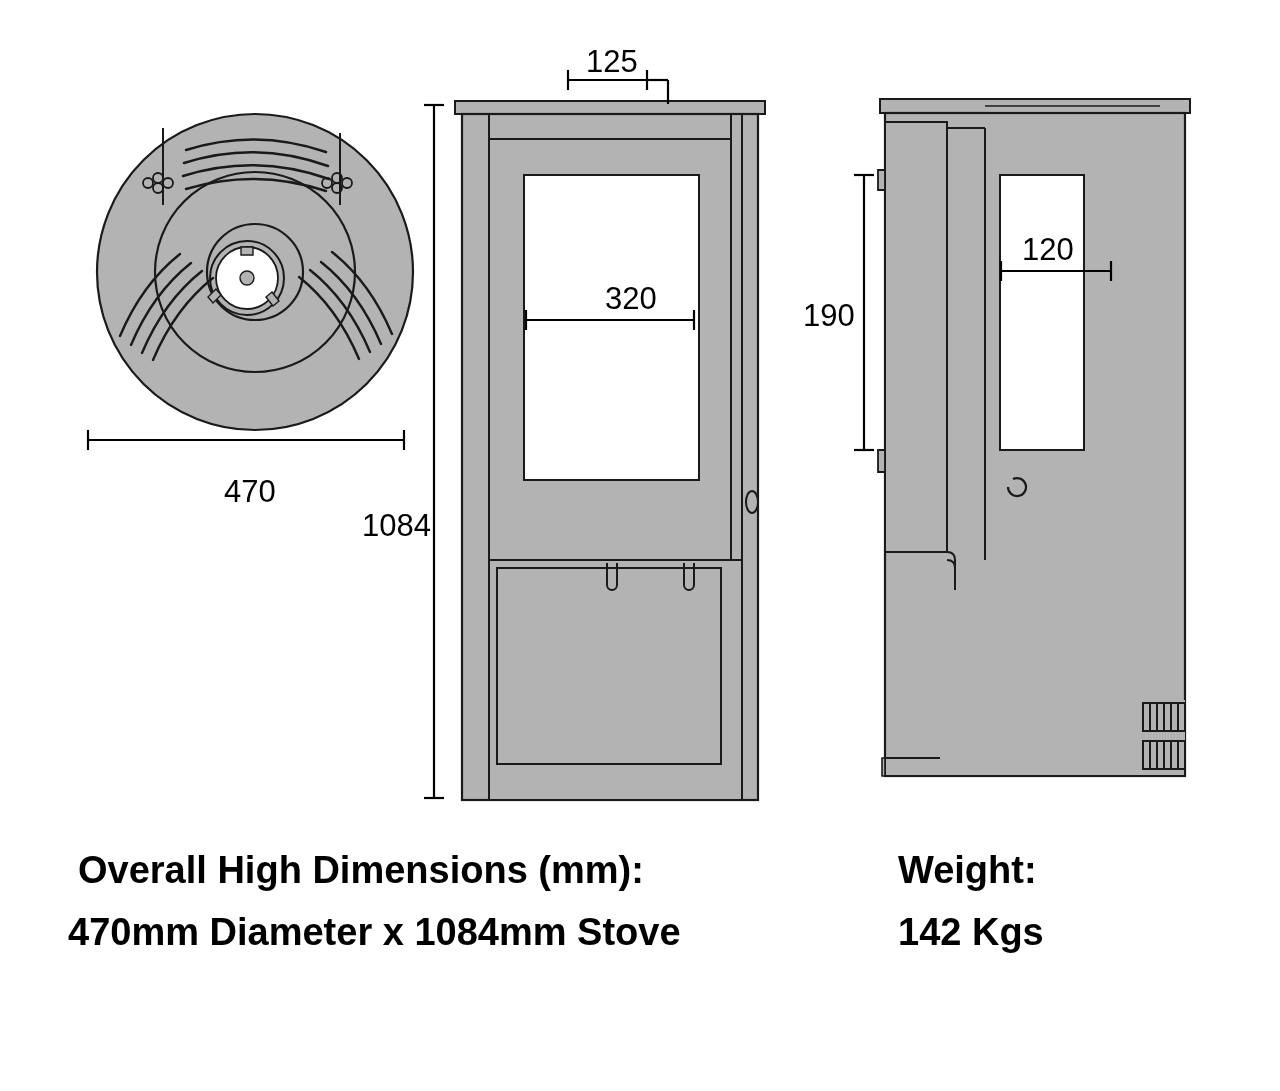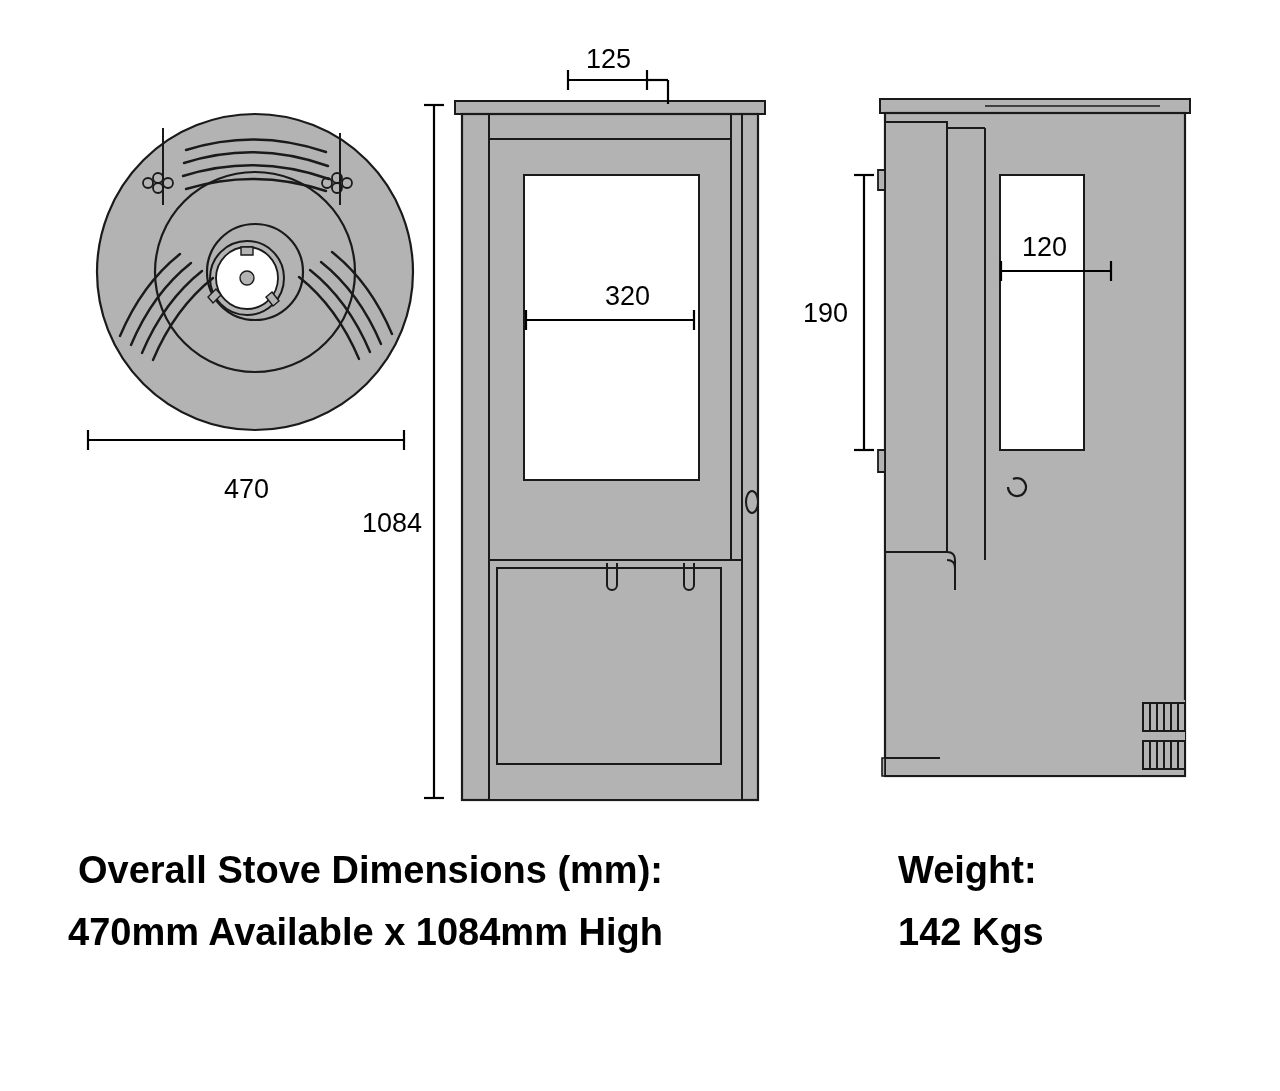--- a/index.html
+++ b/index.html
@@ -23,21 +23,21 @@
   }
   svg.drawing {
     position: absolute;
     left: 0; top: 0;
     width: 1280px;
     height: 1091px;
   }
   .dim-label {
     position: absolute;
     font-family: "Liberation Sans", sans-serif;
-    font-size: 27px;
+    font-size: 31px;
     color: #000000;
     white-space: nowrap;
   }
   .caption {
     position: absolute;
     font-family: "Liberation Sans", sans-serif;
     font-weight: bold;
     font-size: 38px;
     color: #000000;
     white-space: nowrap;
@@ -201,22 +201,22 @@
   <div class="dim-label" style="left:224px; top:474px;">470</div>
 
   <div class="dim-label" style="left:362px; top:508px;">1084</div>
 
   <div class="dim-label" style="left:585px; top:281px;margin-left:20px;">320</div>
 
   <div class="dim-label" style="left:803px; top:298px;">190</div>
 
   <div class="dim-label" style="left:1022px; top:232px;">120</div>
 
-  <div class="caption" style="left:78px; top:849px;">Overall Stove Dimensions (mm):</div>
-
-  <div class="caption" style="left:68px; top:911px;">470mm Available x 1084mm High</div>
+  <div class="caption" style="left:78px; top:849px;">Overall High Dimensions (mm):</div>
+
+  <div class="caption" style="left:68px; top:911px;">470mm Diameter x 1084mm Stove</div>
 
   <div class="caption" style="left:898px; top:849px;text-align:right;">Weight:</div>
 
   <div class="caption" style="left:898px; top:911px;">142 Kgs</div>
 
 
 </div>
 
 </body></html>

